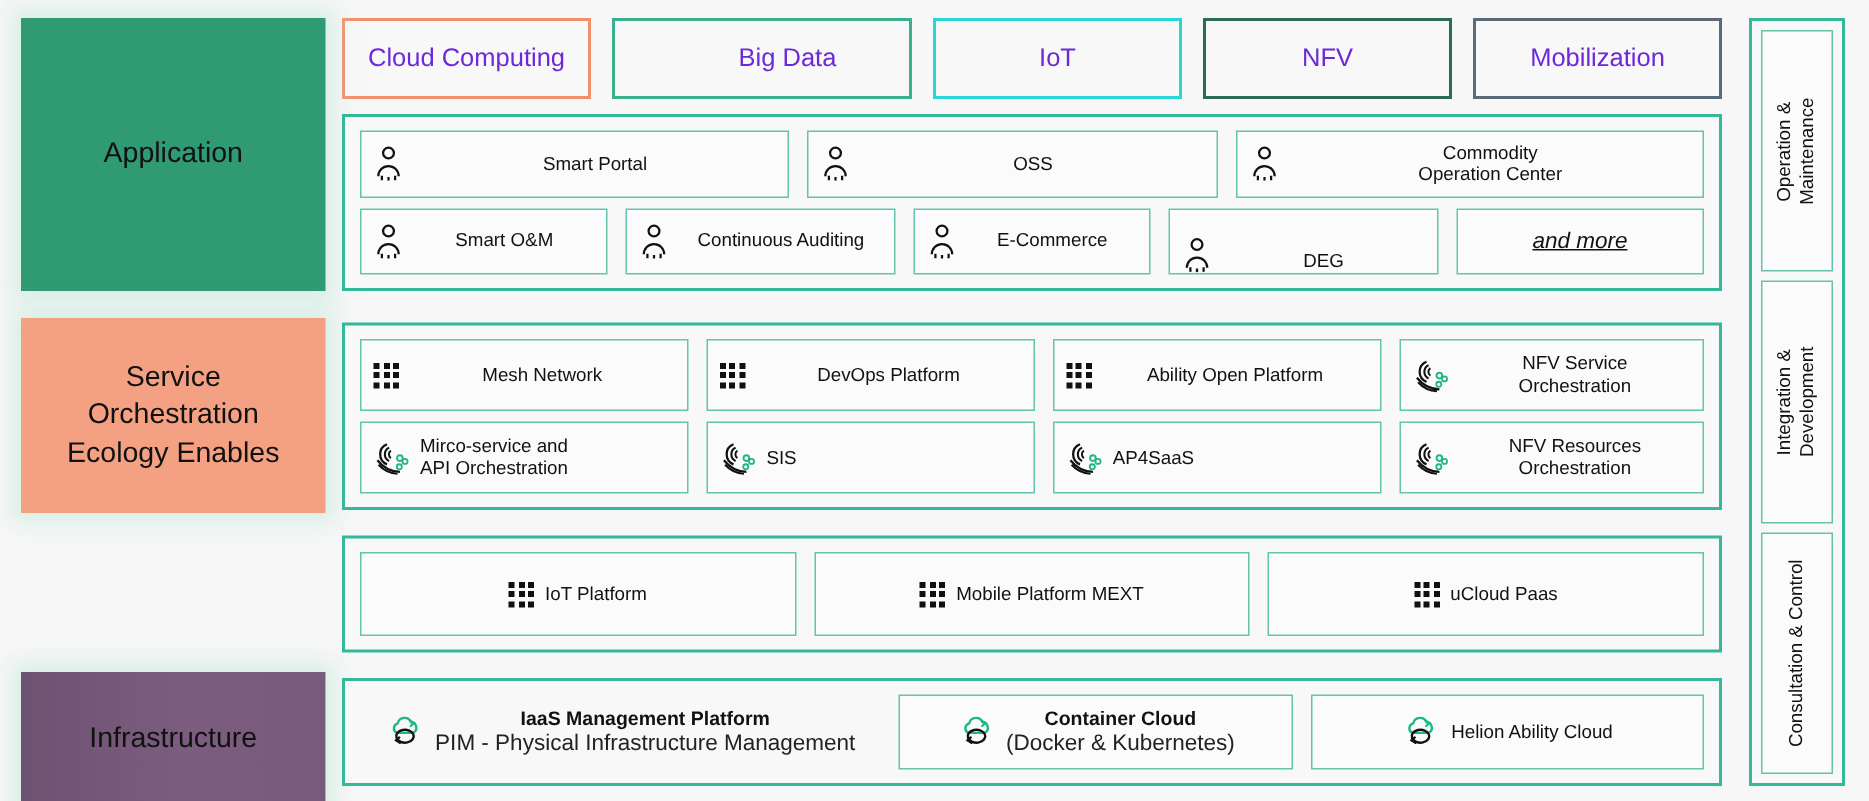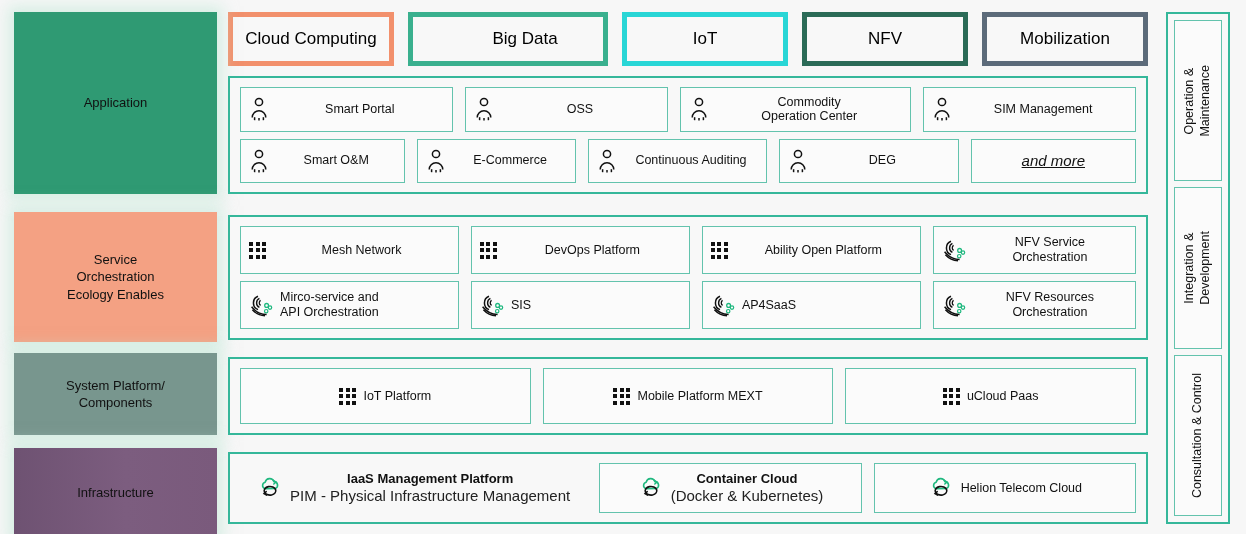--- a/index.html
+++ b/index.html
@@ -22,21 +22,21 @@
   
   .layer-label {
     position: absolute;
     left: 14px;
     width: 203px;
     display: flex;
     align-items: center;
     justify-content: center;
     text-align: center;
     color: #111;
-    font-size: 13px;
+    font-size: 19px;
     line-height: 1.32;
     box-shadow: 0 0 14px 6px rgba(190, 232, 214, .55);
   }
   .layer-label.application    { top: 12px;  height: 182px; background: #2f9a73; }
   .layer-label.service        { top: 212px; height: 130px; background: #f4a183; text-align: center; }
   .layer-label.system         { top: 353px; height: 82px;  background: #78968e; }
   .layer-label.infrastructure { top: 448px; height: 90px;  background: linear-gradient(90deg,#6e5272 0%,#7c5d7f 55%,#7a5a7c 100%); }
 
   
   .panel {
@@ -57,26 +57,26 @@
     left: 228px;
     top: 12px;
     width: 920px;
     height: 54px;
     display: flex;
     gap: 14px;
   }
   .badge {
     flex: 1;
     background: #f8f8f8;
-    border: 5px solid #3b82f6;
+    border: 2px solid #3b82f6;
     display: flex;
     align-items: center;
     justify-content: center;
     font-size: 17px;
-    color: #000000;
+    color: #6d28d9;
   }
 
   
   .tile-rows {
     position: absolute;
     left: 10px;
     right: 10px;
     top: 9px;
     bottom: 9px;
     display: flex;
@@ -182,24 +182,20 @@
     </div>
 
   <div class="layer-label application">
       <span style="white-space: pre-line;">Application</span>
     </div>
   <div class="layer-label service">
       <span style="white-space: pre-line;">Service
 Orchestration
 Ecology Enables</span>
     </div>
-  <div class="layer-label system">
-      <span style="white-space: pre-line;">System Platform/
-Components</span>
-    </div>
   <div class="layer-label infrastructure">
       <span style="white-space: pre-line;">Infrastructure</span>
     </div>
 
   <div class="panel app-panel">
       <div class="tile-rows">
         <div class="tile-row">
           <div class="tile" style="flex: 1.05 1 0px;">
             <svg width="20" height="24" viewBox="0 0 20 24" class="icon person">
               <circle cx="10" cy="5" r="3.6" fill="none" stroke="#111" stroke-width="1.5"></circle>
@@ -224,63 +220,53 @@
             <svg width="20" height="24" viewBox="0 0 20 24" class="icon person">
               <circle cx="10" cy="5" r="3.6" fill="none" stroke="#111" stroke-width="1.5"></circle>
               <path d="M3.2 20.5 a6.8 6.8 0 0 1 13.6 0" fill="none" stroke="#111" stroke-width="1.5"></path>
               <line x1="5.6" y1="20.2" x2="5.6" y2="23.2" stroke="#111" stroke-width="1.5"></line>
               <line x1="10" y1="21" x2="10" y2="23.4" stroke="#111" stroke-width="1.5"></line>
               <line x1="14.4" y1="20.2" x2="14.4" y2="23.2" stroke="#111" stroke-width="1.5"></line>
             </svg>
             <span class="tile-text"><span style="white-space: pre-line;">Commodity
 Operation Center</span></span>
           </div>
+        </div>
+        <div class="tile-row">
           <div class="tile" style="flex: 1.05 1 0px;">
             <svg width="20" height="24" viewBox="0 0 20 24" class="icon person">
               <circle cx="10" cy="5" r="3.6" fill="none" stroke="#111" stroke-width="1.5"></circle>
               <path d="M3.2 20.5 a6.8 6.8 0 0 1 13.6 0" fill="none" stroke="#111" stroke-width="1.5"></path>
               <line x1="5.6" y1="20.2" x2="5.6" y2="23.2" stroke="#111" stroke-width="1.5"></line>
               <line x1="10" y1="21" x2="10" y2="23.4" stroke="#111" stroke-width="1.5"></line>
               <line x1="14.4" y1="20.2" x2="14.4" y2="23.2" stroke="#111" stroke-width="1.5"></line>
             </svg>
-            <span class="tile-text"><span style="white-space: pre-line;">SIM Management</span></span>
-          </div>
-        </div>
-        <div class="tile-row">
-          <div class="tile" style="flex: 1.05 1 0px;">
-            <svg width="20" height="24" viewBox="0 0 20 24" class="icon person">
-              <circle cx="10" cy="5" r="3.6" fill="none" stroke="#111" stroke-width="1.5"></circle>
-              <path d="M3.2 20.5 a6.8 6.8 0 0 1 13.6 0" fill="none" stroke="#111" stroke-width="1.5"></path>
-              <line x1="5.6" y1="20.2" x2="5.6" y2="23.2" stroke="#111" stroke-width="1.5"></line>
-              <line x1="10" y1="21" x2="10" y2="23.4" stroke="#111" stroke-width="1.5"></line>
-              <line x1="14.4" y1="20.2" x2="14.4" y2="23.2" stroke="#111" stroke-width="1.5"></line>
-            </svg>
             <span class="tile-text"><span style="white-space: pre-line;">Smart O&amp;M</span></span>
           </div>
+          <div class="tile" style="flex: 1.15 1 0px;">
+            <svg width="20" height="24" viewBox="0 0 20 24" class="icon person">
+              <circle cx="10" cy="5" r="3.6" fill="none" stroke="#111" stroke-width="1.5"></circle>
+              <path d="M3.2 20.5 a6.8 6.8 0 0 1 13.6 0" fill="none" stroke="#111" stroke-width="1.5"></path>
+              <line x1="5.6" y1="20.2" x2="5.6" y2="23.2" stroke="#111" stroke-width="1.5"></line>
+              <line x1="10" y1="21" x2="10" y2="23.4" stroke="#111" stroke-width="1.5"></line>
+              <line x1="14.4" y1="20.2" x2="14.4" y2="23.2" stroke="#111" stroke-width="1.5"></line>
+            </svg>
+            <span class="tile-text"><span style="white-space: pre-line;">Continuous Auditing</span></span>
+          </div>
           <div class="tile" style="flex: 1 1 0px;">
             <svg width="20" height="24" viewBox="0 0 20 24" class="icon person">
               <circle cx="10" cy="5" r="3.6" fill="none" stroke="#111" stroke-width="1.5"></circle>
               <path d="M3.2 20.5 a6.8 6.8 0 0 1 13.6 0" fill="none" stroke="#111" stroke-width="1.5"></path>
               <line x1="5.6" y1="20.2" x2="5.6" y2="23.2" stroke="#111" stroke-width="1.5"></line>
               <line x1="10" y1="21" x2="10" y2="23.4" stroke="#111" stroke-width="1.5"></line>
               <line x1="14.4" y1="20.2" x2="14.4" y2="23.2" stroke="#111" stroke-width="1.5"></line>
             </svg>
             <span class="tile-text"><span style="white-space: pre-line;">E-Commerce</span></span>
           </div>
-          <div class="tile" style="flex: 1.15 1 0px;">
-            <svg width="20" height="24" viewBox="0 0 20 24" class="icon person">
-              <circle cx="10" cy="5" r="3.6" fill="none" stroke="#111" stroke-width="1.5"></circle>
-              <path d="M3.2 20.5 a6.8 6.8 0 0 1 13.6 0" fill="none" stroke="#111" stroke-width="1.5"></path>
-              <line x1="5.6" y1="20.2" x2="5.6" y2="23.2" stroke="#111" stroke-width="1.5"></line>
-              <line x1="10" y1="21" x2="10" y2="23.4" stroke="#111" stroke-width="1.5"></line>
-              <line x1="14.4" y1="20.2" x2="14.4" y2="23.2" stroke="#111" stroke-width="1.5"></line>
-            </svg>
-            <span class="tile-text"><span style="white-space: pre-line;">Continuous Auditing</span></span>
-          </div>
-          <div class="tile" style="flex: 1.15 1 0px;">
+          <div class="tile" style="flex: 1.15 1 0px; align-items: flex-end;">
             <svg width="20" height="24" viewBox="0 0 20 24" class="icon person">
               <circle cx="10" cy="5" r="3.6" fill="none" stroke="#111" stroke-width="1.5"></circle>
               <path d="M3.2 20.5 a6.8 6.8 0 0 1 13.6 0" fill="none" stroke="#111" stroke-width="1.5"></path>
               <line x1="5.6" y1="20.2" x2="5.6" y2="23.2" stroke="#111" stroke-width="1.5"></line>
               <line x1="10" y1="21" x2="10" y2="23.4" stroke="#111" stroke-width="1.5"></line>
               <line x1="14.4" y1="20.2" x2="14.4" y2="23.2" stroke="#111" stroke-width="1.5"></line>
             </svg>
             <span class="tile-text"><span style="white-space: pre-line;">DEG</span></span>
           </div>
           <div class="tile and-more" style="flex: 1.05 1 0px;">
@@ -476,21 +462,21 @@
             </svg>
             <span class="tile-text"><span class="strongline" style="white-space: pre-line;">Container Cloud</span><span class="sub">(Docker &amp; Kubernetes)</span></span>
           </div>
           <div class="tile centered" style="flex: 0.95 1 0px;">
             <svg width="26" height="22" viewBox="0 0 26 22" class="icon cloud">
               <path d="M7.6 11.6 a3.4 3.4 0 0 1 .6-6.4 A4.6 4.6 0 0 1 17 4.6 a3.6 3.6 0 0 1 1.4 6.9 Z" fill="none" stroke="#1fb87f" stroke-width="1.6" stroke-linejoin="round"></path>
               <path d="M16.4 3.4 l2.6 1.6 -2.2 2" fill="none" stroke="#1fb87f" stroke-width="1.5" stroke-linecap="round"></path>
               <path d="M18.6 12.6 a5.4 4 0 0 1 -11.2 2.4 a5.4 4 0 0 1 11.2 -2.4 Z" fill="none" stroke="#111" stroke-width="1.6" stroke-linejoin="round"></path>
               <path d="M9.6 18.2 l-2.6 -1.6 2.2 -2" fill="none" stroke="#111" stroke-width="1.5" stroke-linecap="round"></path>
             </svg>
-            <span class="tile-text"><span style="white-space: pre-line;">Helion Telecom Cloud</span></span>
+            <span class="tile-text"><span style="white-space: pre-line;">Helion Ability Cloud</span></span>
           </div>
         </div>
       </div>
     </div>
 
   <div class="side-outer">
       <div class="side-box">
         <span class="side-text">Operation &amp;
 Maintenance</span>
       </div>

